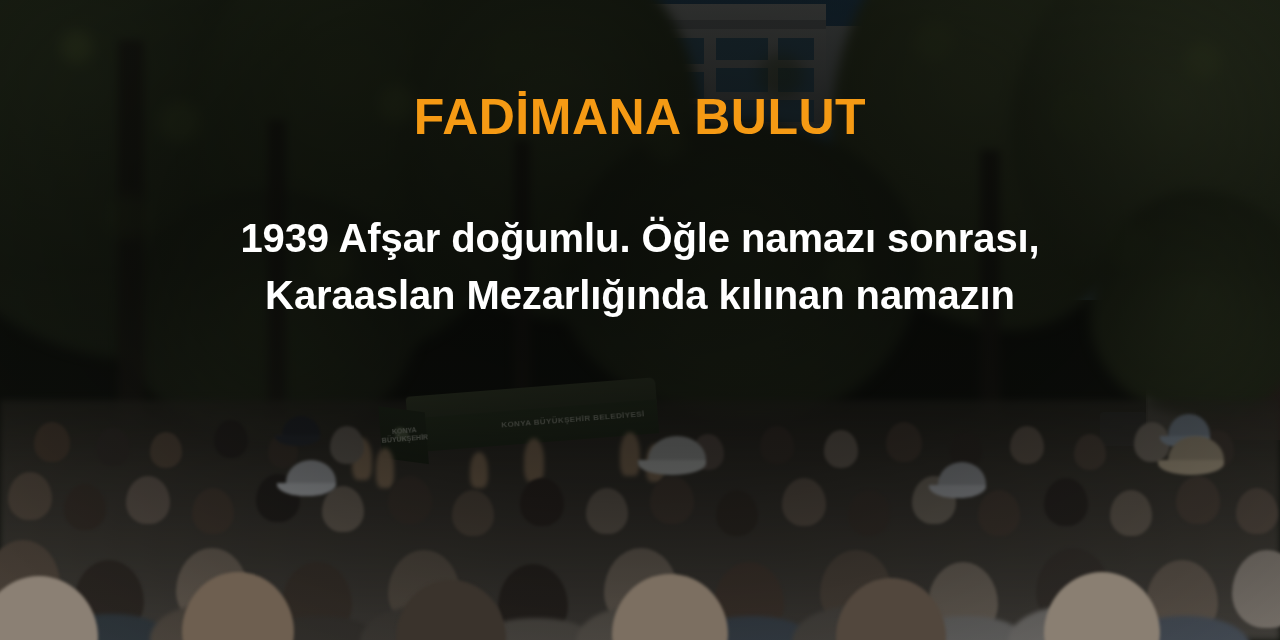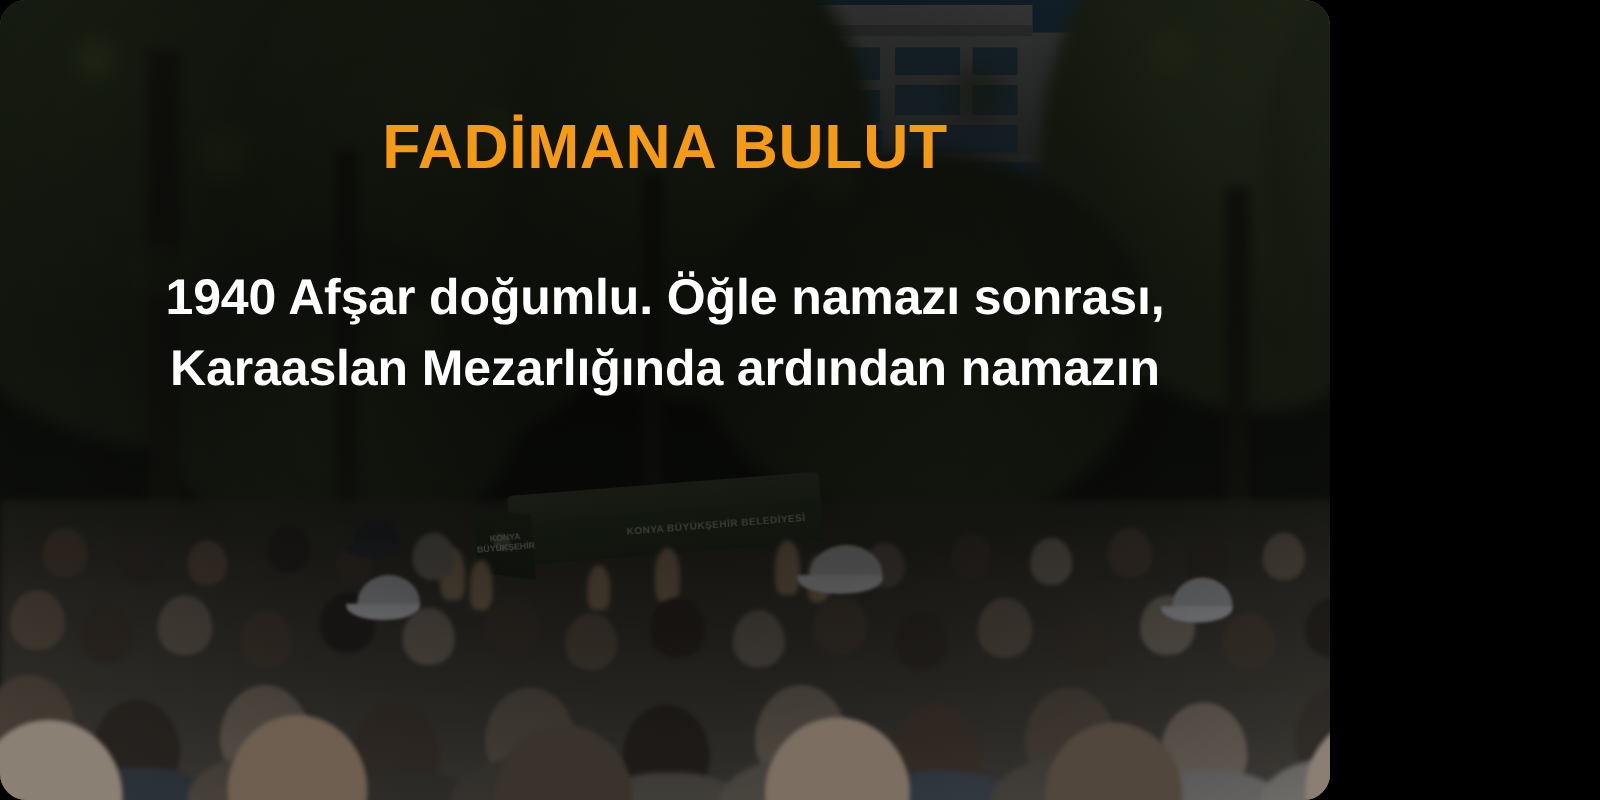--- a/index.html
+++ b/index.html
@@ -6,25 +6,24 @@
     margin: 0;
     padding: 0;
     background: #000;
   }
   body {
     font-family: "Liberation Sans", sans-serif;
   }
 
   #stage {
     position: relative;
-    width: 1064px;
+    width: 1280px;
     height: 640px;
     overflow: hidden;
     background: #12160f;
-    border-radius: 21px;
   }
 
   
   .photo {
     position: absolute;
     inset: 0;
     overflow: hidden;
   }
 
   
@@ -449,18 +448,18 @@
       <div class="head" style="left:1044px;top:172px; width:116px; height:110px; background:#8a7f72; z-index:4;"></div>
     </div>
 
   </div>
 
   <div class="scrim"></div>
 
   <div class="overlay-text">
     <div class="headline" style="color:#F59A14;">FADİMANA BULUT</div>
     <div class="subtext">
-      <span>1940 Afşar doğumlu. Öğle namazı sonrası,</span>
-      <span>Karaaslan Mezarlığında ardından namazın</span>
+      <span>1939 Afşar doğumlu. Öğle namazı sonrası,</span>
+      <span>Karaaslan Mezarlığında kılınan namazın</span>
     </div>
   </div>
 
 </div>
 
 </body></html>

